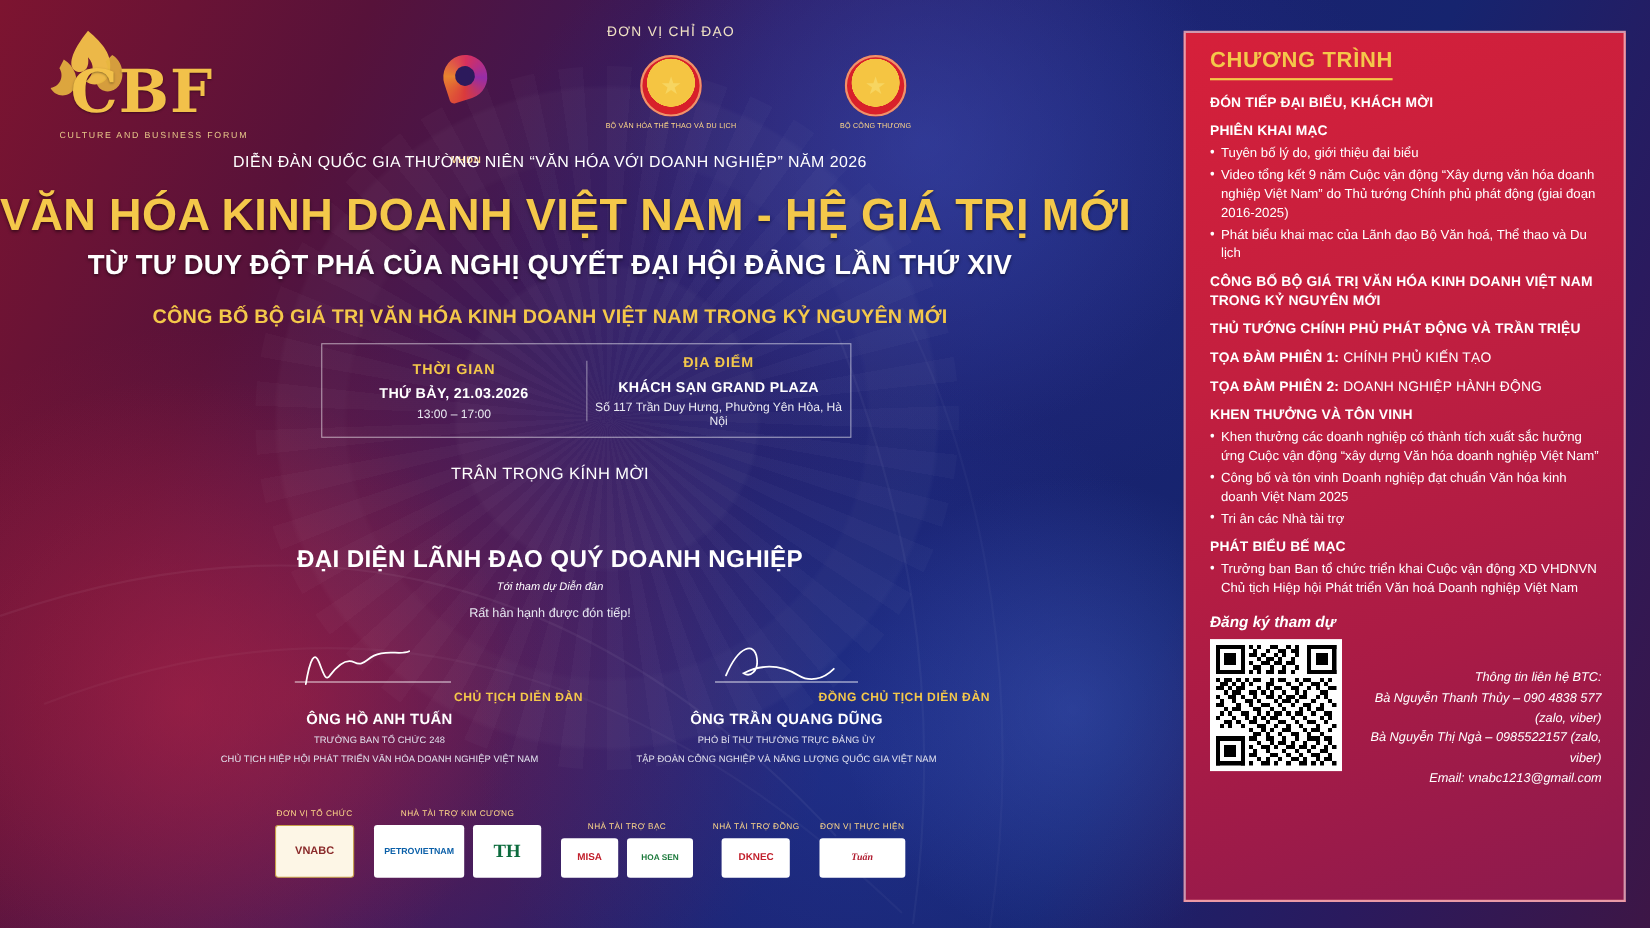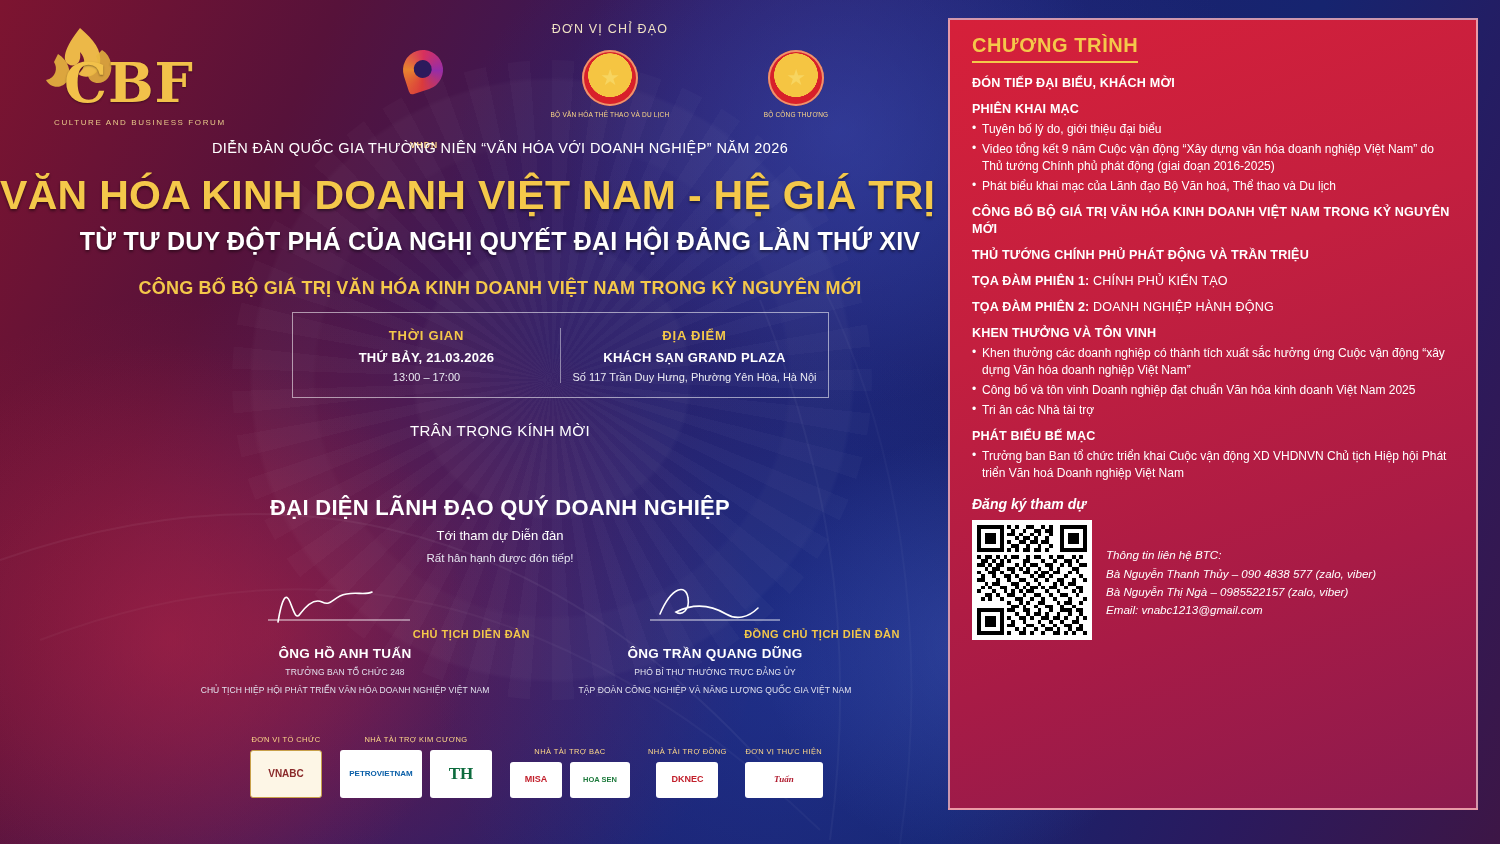--- a/index.html
+++ b/index.html
@@ -105,37 +105,37 @@
     letter-spacing: .2px;
     text-shadow: 0 2px 3px rgba(0,0,0,.45);
   }
   .title3 {
     margin-top: 22px; font-size: 18px; font-weight: bold; color: #f4c84a;
     letter-spacing: .2px;
   }
 
   
   .infobox {
-    position: absolute; left: 292px; top: 312px; width: 537px; height: 86px;
+    position: absolute; left: 292px; top: 312px; width: 482px; height: 86px;
     border: 1px solid rgba(255,255,255,.55);
     display: flex; align-items: center;
   }
   .infocell { flex: 1; text-align: center; color: #fff; padding: 0 6px; }
   .infocell.left { border-right: 1px solid rgba(255,255,255,.45); }
   .info-h { font-size: 13px; font-weight: bold; color: #f4c84a; letter-spacing: .8px; }
   .info-l1 { font-size: 13px; font-weight: bold; margin-top: 7px; letter-spacing: .3px; }
   .info-l2 { font-size: 11px; margin-top: 6px; color: #eaeaf2; }
 
   
   .invite1 { position: absolute; left: 0; top: 422px; width: 1000px; text-align: center;
     color: #fff; font-size: 15px; letter-spacing: .4px; }
   .invite2 { position: absolute; left: 0; top: 468px; width: 1000px; text-align: center;
     color: #fff; font-size: 22px; font-weight: bold; letter-spacing: .3px; margin-top: 27px; }
   .invite3 { position: absolute; left: 0; top: 528px; width: 1000px; text-align: center;
-    color: #fff; font-size: 13px; }
+    color: #fff; font-size: 10px; font-style: italic; }
   .invite4 { position: absolute; left: 0; top: 552px; width: 1000px; text-align: center;
     color: #e6e6f0; font-size: 11.5px; }
 
   
   .sigs { position: absolute; left: 160px; top: 580px; width: 740px; display: flex; }
   .sig { flex: 1; text-align: center; color: #fff; }
   .sig-ink { height: 48px; position: relative; }
   .sig-ink svg { position: absolute; left: 50%; transform: translateX(-50%); top: 0; }
   .sig-role { font-size: 11px; color: #f4c84a; font-weight: bold; letter-spacing: .5px; text-align: right; }
   .sig-name { font-size: 13.5px; font-weight: bold; margin-top: 6px; letter-spacing: .3px; }
@@ -148,41 +148,41 @@
   .sp-cap { font-size: 7.5px; color: #ffd98a; letter-spacing: .4px; margin-bottom: 6px; white-space: nowrap; }
   .sp-row { display: flex; gap: 8px; align-items: center; justify-content: center; }
   .sp-tile {
     background: #fff; border-radius: 3px; display: flex; align-items: center; justify-content: center;
     padding: 4px; overflow: hidden;
   }
   .sp-tile .sp-name { font-size: 9px; font-weight: bold; color: #123a7a; line-height: 1.05; text-align: center; }
 
   
   .panel {
-    position: absolute; right: 22px; top: 18px; width: 530px; height: 792px;
+    position: absolute; right: 22px; top: 28px; width: 402px; height: 792px;
     background: linear-gradient(160deg, #d6203a 0%, #c31f3f 35%, #a81b46 70%, #8c1a4e 100%);
     border: 2px solid rgba(255,255,255,.55);
     padding: 14px 20px 0 22px;
     color: #fff;
   }
   .panel-title {
     font-size: 20px; font-weight: bold; color: #f4c84a; letter-spacing: .6px;
     display: inline-block; padding-bottom: 4px; border-bottom: 2px solid #f4c84a;
     margin-bottom: 12px;
   }
   .sec { margin-bottom: 9px; }
   .sec-h { font-size: 12.6px; font-weight: bold; letter-spacing: .15px; line-height: 1.35; }
   .sec-h .tail { font-weight: normal; }
   .bul { font-size: 12px; line-height: 1.42; margin-top: 3px; padding-left: 10px; position: relative; }
   .bul::before { content: "•"; position: absolute; left: 0; top: -1px; }
   .reg-title { font-size: 14px; font-style: italic; font-weight: bold; margin: 14px 0 8px; }
   .reg-row { display: flex; gap: 14px; align-items: flex-start; }
   .qr { width: 120px; height: 120px; background: #fff; padding: 5px; flex: 0 0 auto; }
   .qr svg { display: block; }
-  .contact { font-size: 11.6px; font-style: italic; line-height: 1.58; padding-top: 26px; }
+  .contact { font-size: 11.6px; font-style: italic; line-height: 1.58; padding-top: 26px; text-align: right; }
 </style>
 </head>
 <body>
 
 <div id="poster">
   <div class="bloom b1"></div>
   <div class="bloom b2"></div>
   <div class="bloom b3"></div>
   <div class="bloom b4"></div>
   <div class="drum"></div>

